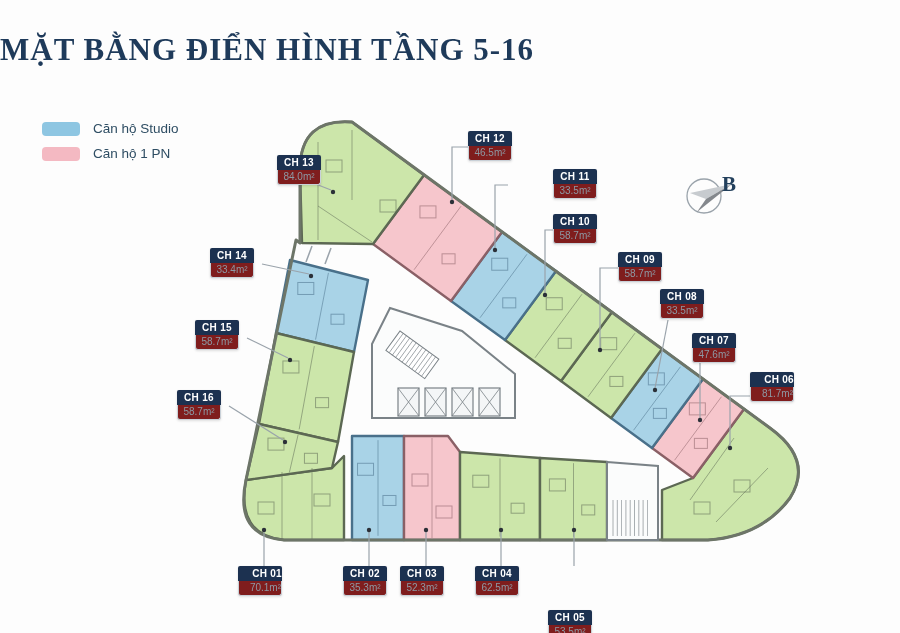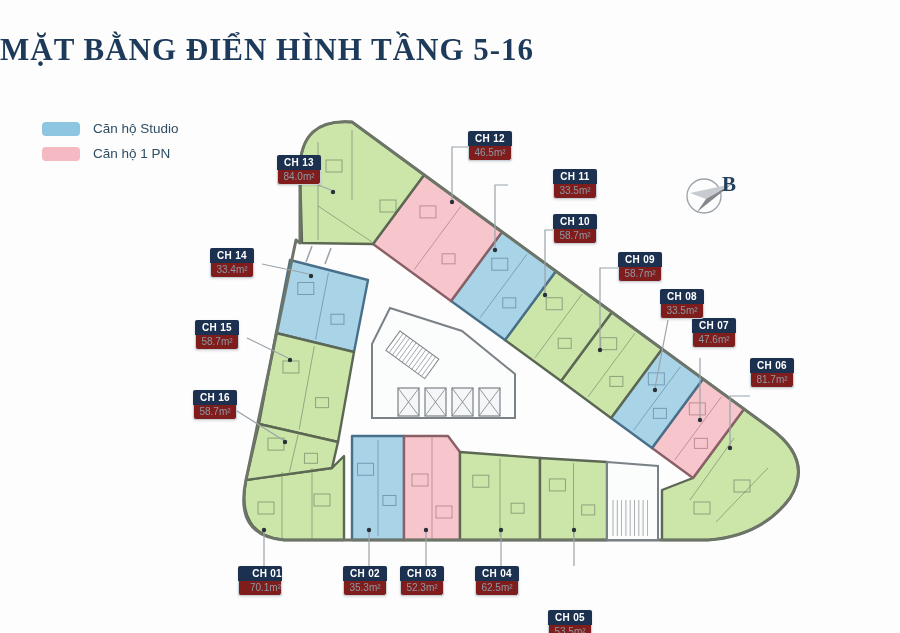--- a/index.html
+++ b/index.html
@@ -233,25 +233,25 @@
       <div class="ua">52.3m²</div>
     </div>
     <div class="ulabel" style="left: 475px; top: 566px;">
       <div class="uh">CH 04</div>
       <div class="ua">62.5m²</div>
     </div>
     <div class="ulabel" style="left: 548px; top: 566px; margin-top: 44px;">
       <div class="uh">CH 05</div>
       <div class="ua">53.5m²</div>
     </div>
-    <div class="ulabel" style="left: 750px; top: 358px;">
+    <div class="ulabel" style="left: 750px; top: 372px; text-align: right;">
       <div class="uh">CH 06</div>
       <div class="ua">81.7m²</div>
     </div>
-    <div class="ulabel" style="left: 692px; top: 318px;">
+    <div class="ulabel" style="left: 692px; top: 333px;">
       <div class="uh">CH 07</div>
       <div class="ua">47.6m²</div>
     </div>
     <div class="ulabel" style="left: 660px; top: 289px;">
       <div class="uh">CH 08</div>
       <div class="ua">33.5m²</div>
     </div>
     <div class="ulabel" style="left: 618px; top: 252px;">
       <div class="uh">CH 09</div>
       <div class="ua">58.7m²</div>
@@ -273,17 +273,17 @@
       <div class="ua">84.0m²</div>
     </div>
     <div class="ulabel" style="left: 210px; top: 248px;">
       <div class="uh">CH 14</div>
       <div class="ua">33.4m²</div>
     </div>
     <div class="ulabel" style="left: 195px; top: 320px;">
       <div class="uh">CH 15</div>
       <div class="ua">58.7m²</div>
     </div>
-    <div class="ulabel" style="left: 177px; top: 390px; margin-left: 16px;">
+    <div class="ulabel" style="left: 177px; top: 390px;">
       <div class="uh">CH 16</div>
       <div class="ua">58.7m²</div>
     </div>
   </div>
 
 </body></html>

